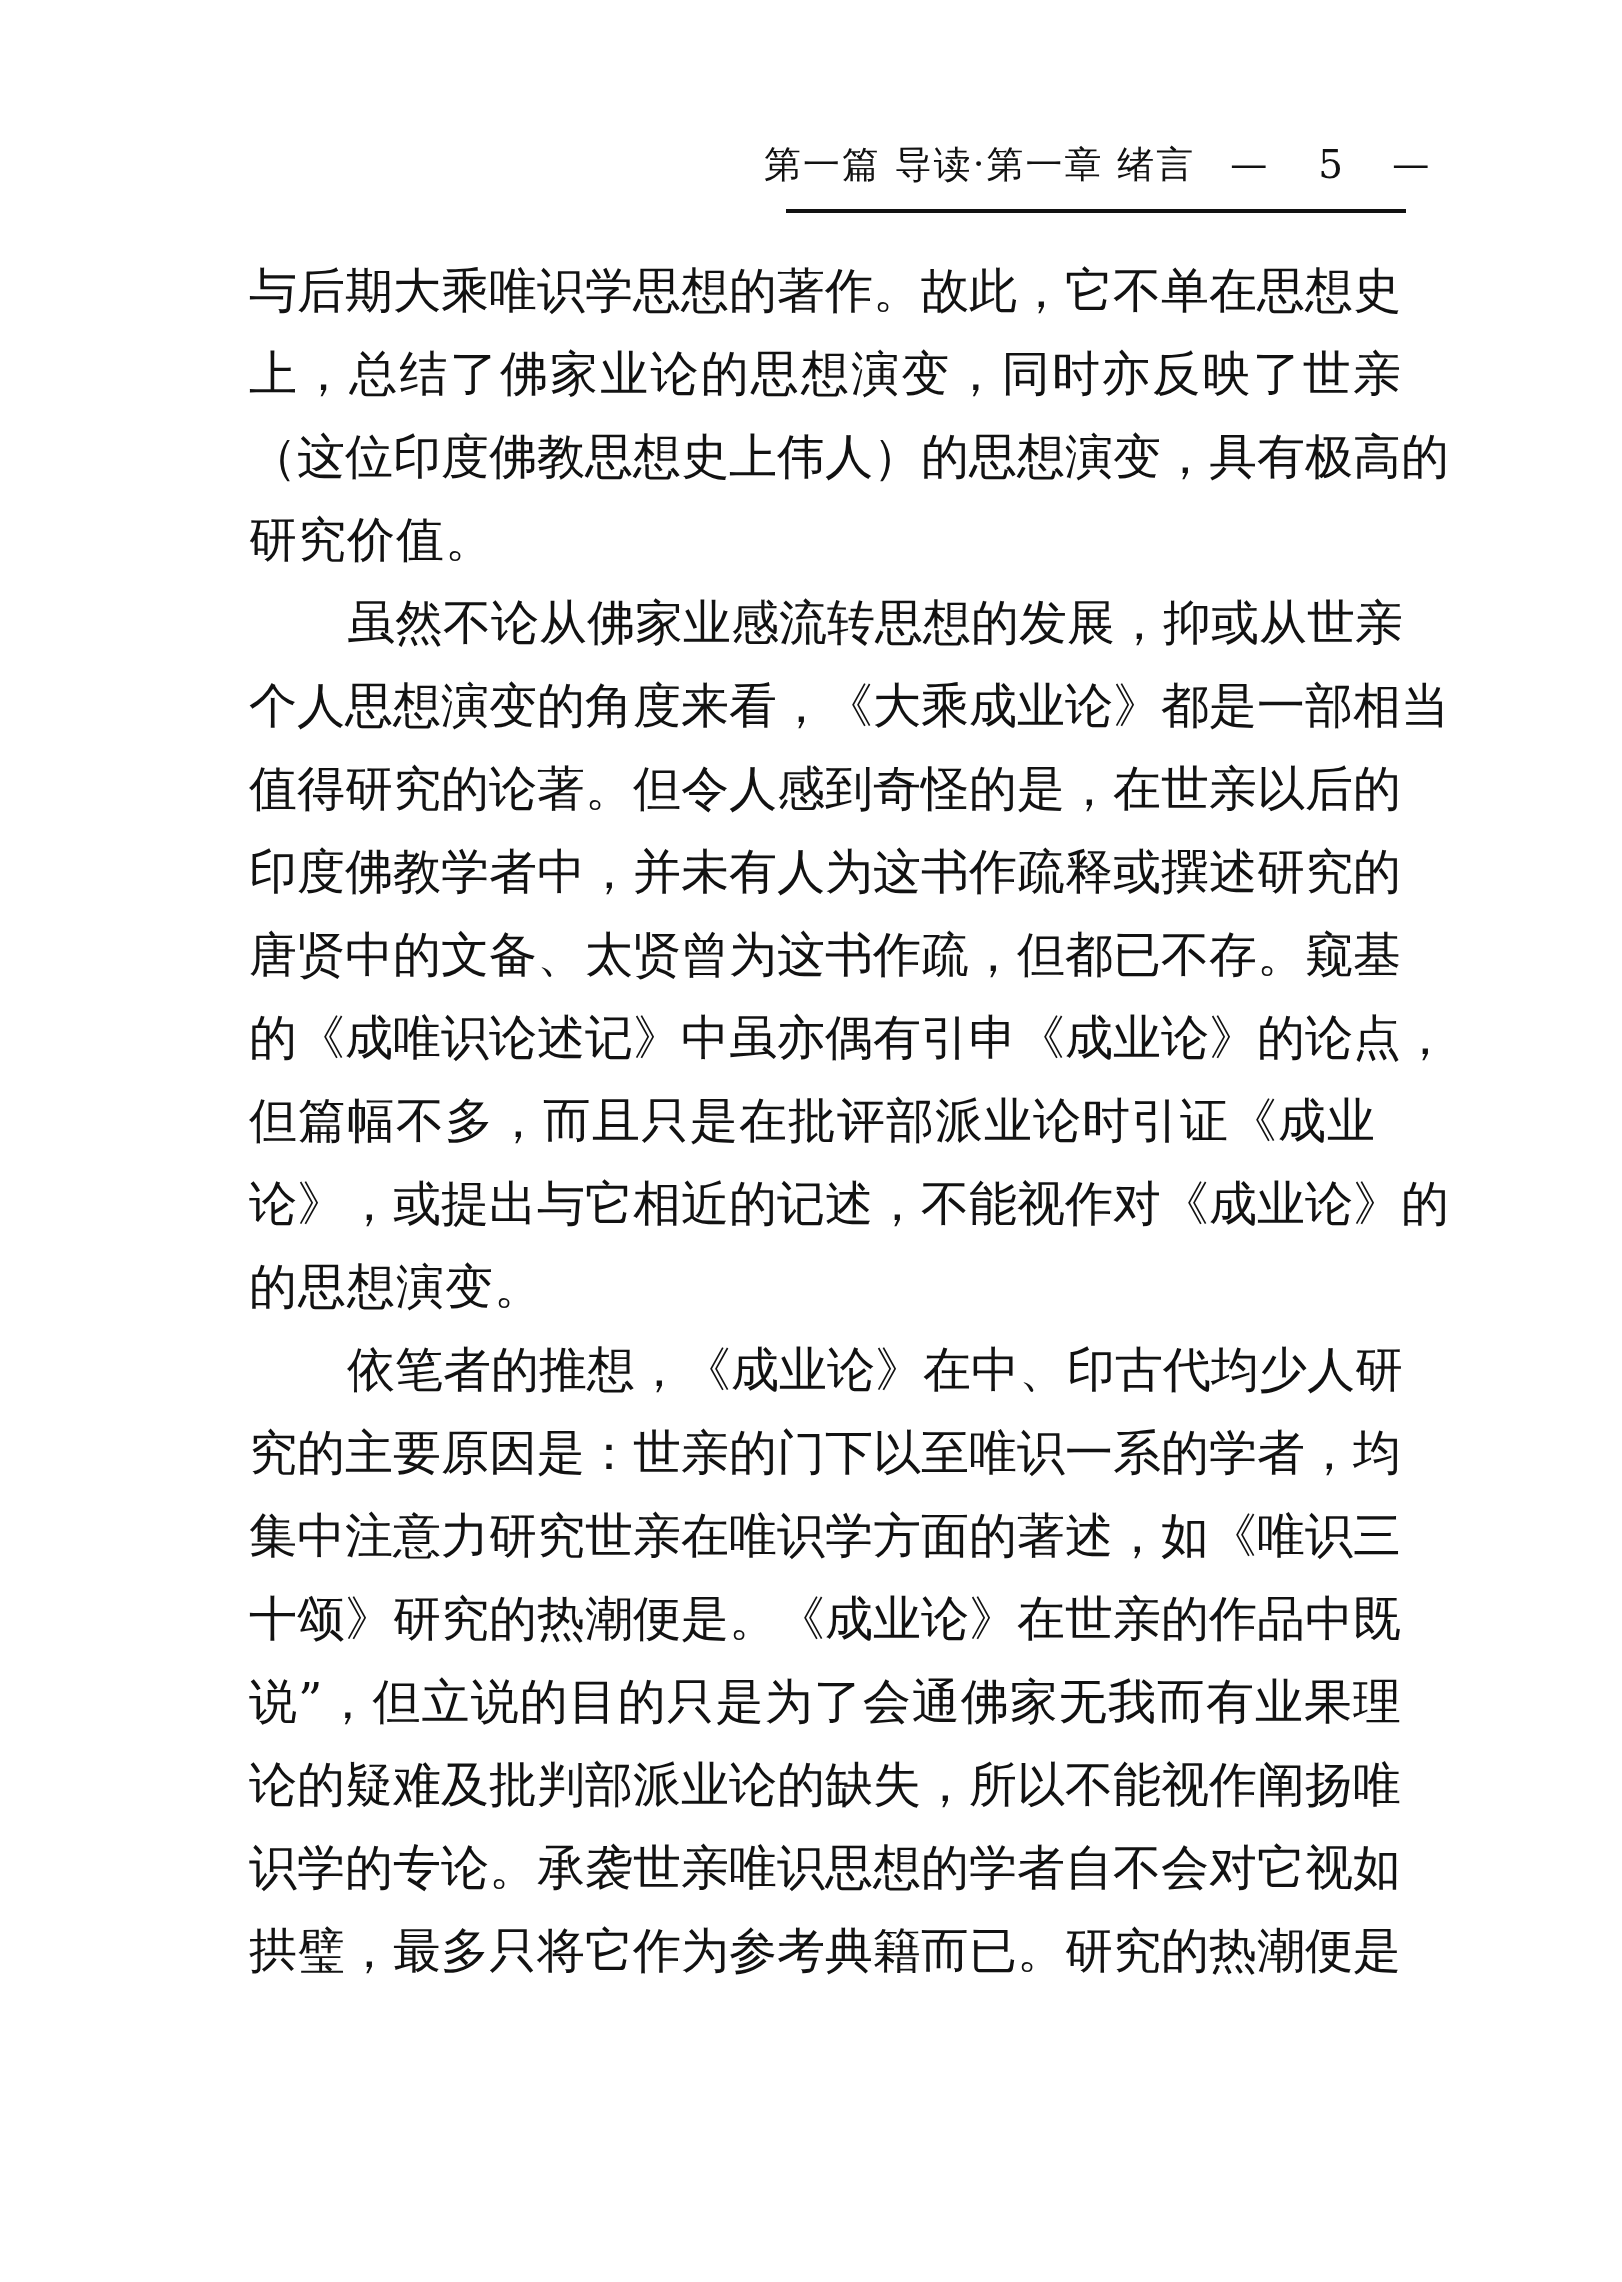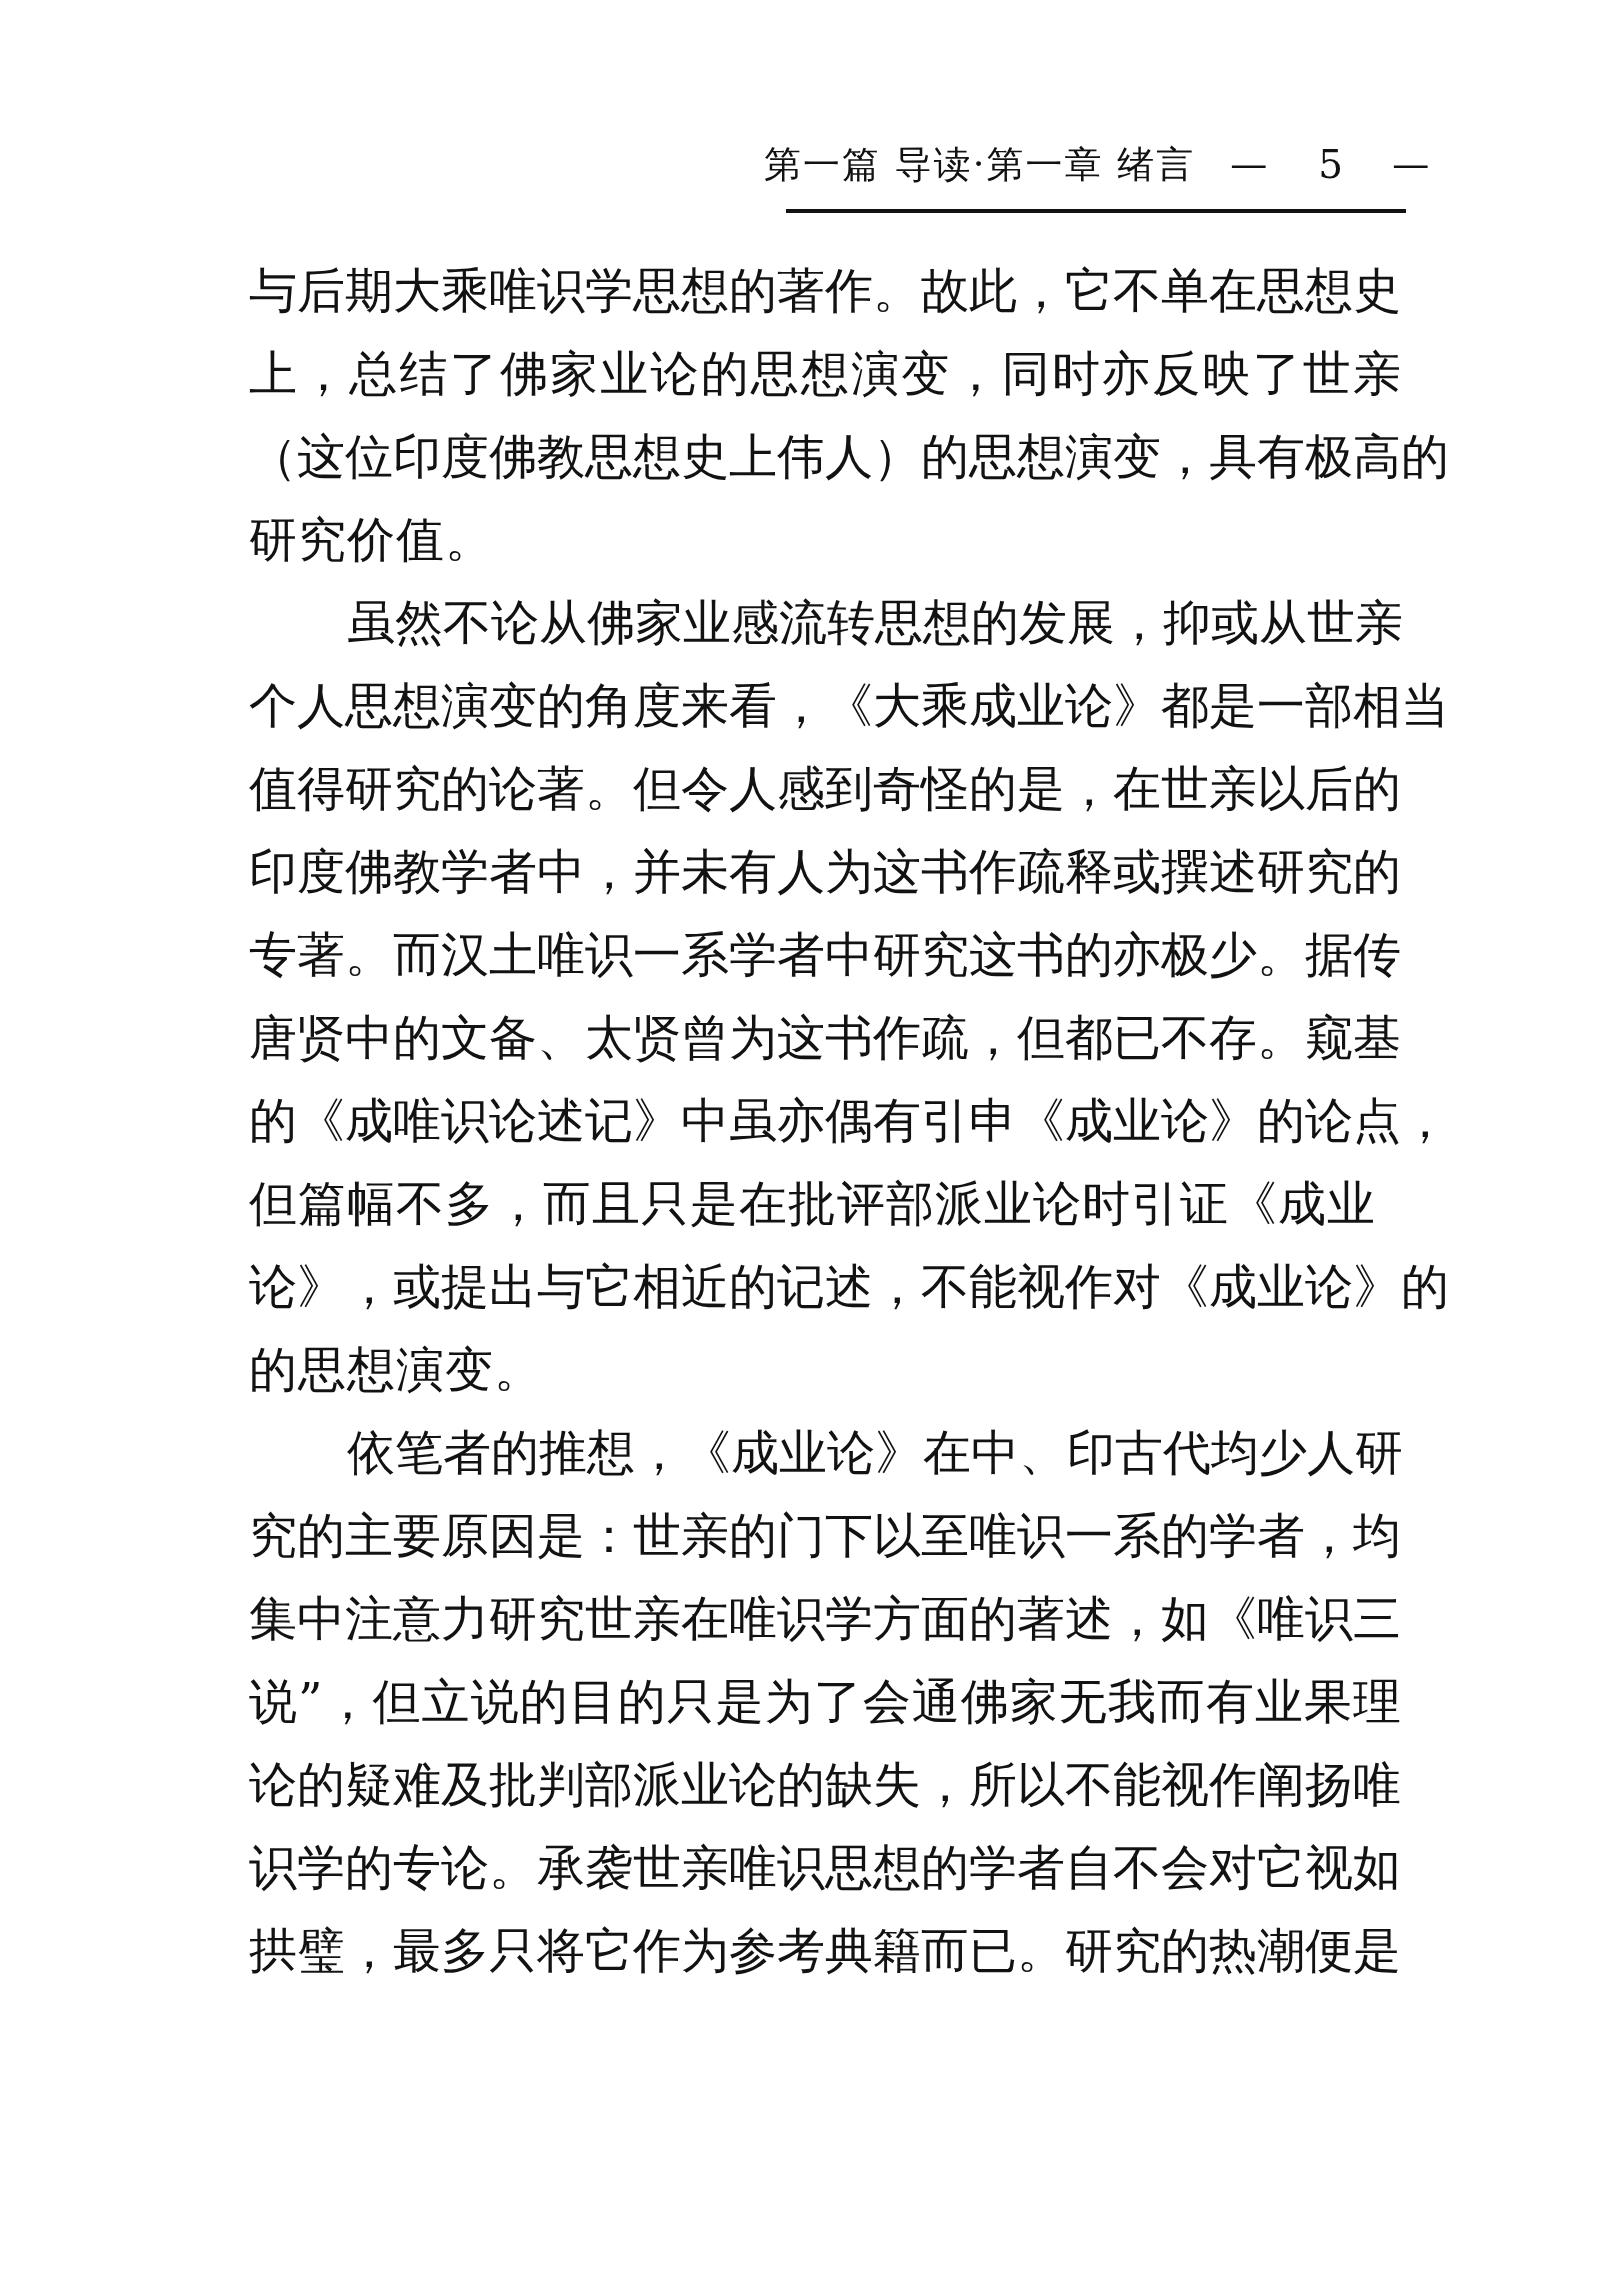--- a/index.html
+++ b/index.html
@@ -94,38 +94,38 @@
       <div class="body-line no-justify">研究价值。</div>
 
       <div class="body-line indent">虽然不论从佛家业感流转思想的发展，抑或从世亲</div>
 
       <div class="body-line">个人思想演变的角度来看，《大乘成业论》都是一部相当</div>
 
       <div class="body-line">值得研究的论著。但令人感到奇怪的是，在世亲以后的</div>
 
       <div class="body-line">印度佛教学者中，并未有人为这书作疏释或撰述研究的</div>
 
-      <div class="body-line">专著。而汉土唯识一系学者中研究这书的亦极少。据传</div>
 
       <div class="body-line">唐贤中的文备、太贤曾为这书作疏，但都已不存。窥基</div>
 
       <div class="body-line">的《成唯识论述记》中虽亦偶有引申《成业论》的论点，</div>
 
       <div class="body-line no-justify">但篇幅不多，而且只是在批评部派业论时引证《成业</div>
 
       <div class="body-line">论》，或提出与它相近的记述，不能视作对《成业论》的</div>
 
       <div class="body-line no-justify">的思想演变。</div>
 
       <div class="body-line indent">依笔者的推想，《成业论》在中、印古代均少人研</div>
 
       <div class="body-line">究的主要原因是：世亲的门下以至唯识一系的学者，均</div>
 
       <div class="body-line">集中注意力研究世亲在唯识学方面的著述，如《唯识三</div>
 
+      <div class="body-line">十颂》研究的热潮便是。《成业论》在世亲的作品中既</div>
 
 
       <div class="body-line">说”，但立说的目的只是为了会通佛家无我而有业果理</div>
 
       <div class="body-line">论的疑难及批判部派业论的缺失，所以不能视作阐扬唯</div>
 
       <div class="body-line">识学的专论。承袭世亲唯识思想的学者自不会对它视如</div>
 
       <div class="body-line">拱璧，最多只将它作为参考典籍而已。研究的热潮便是</div>
     </div>

